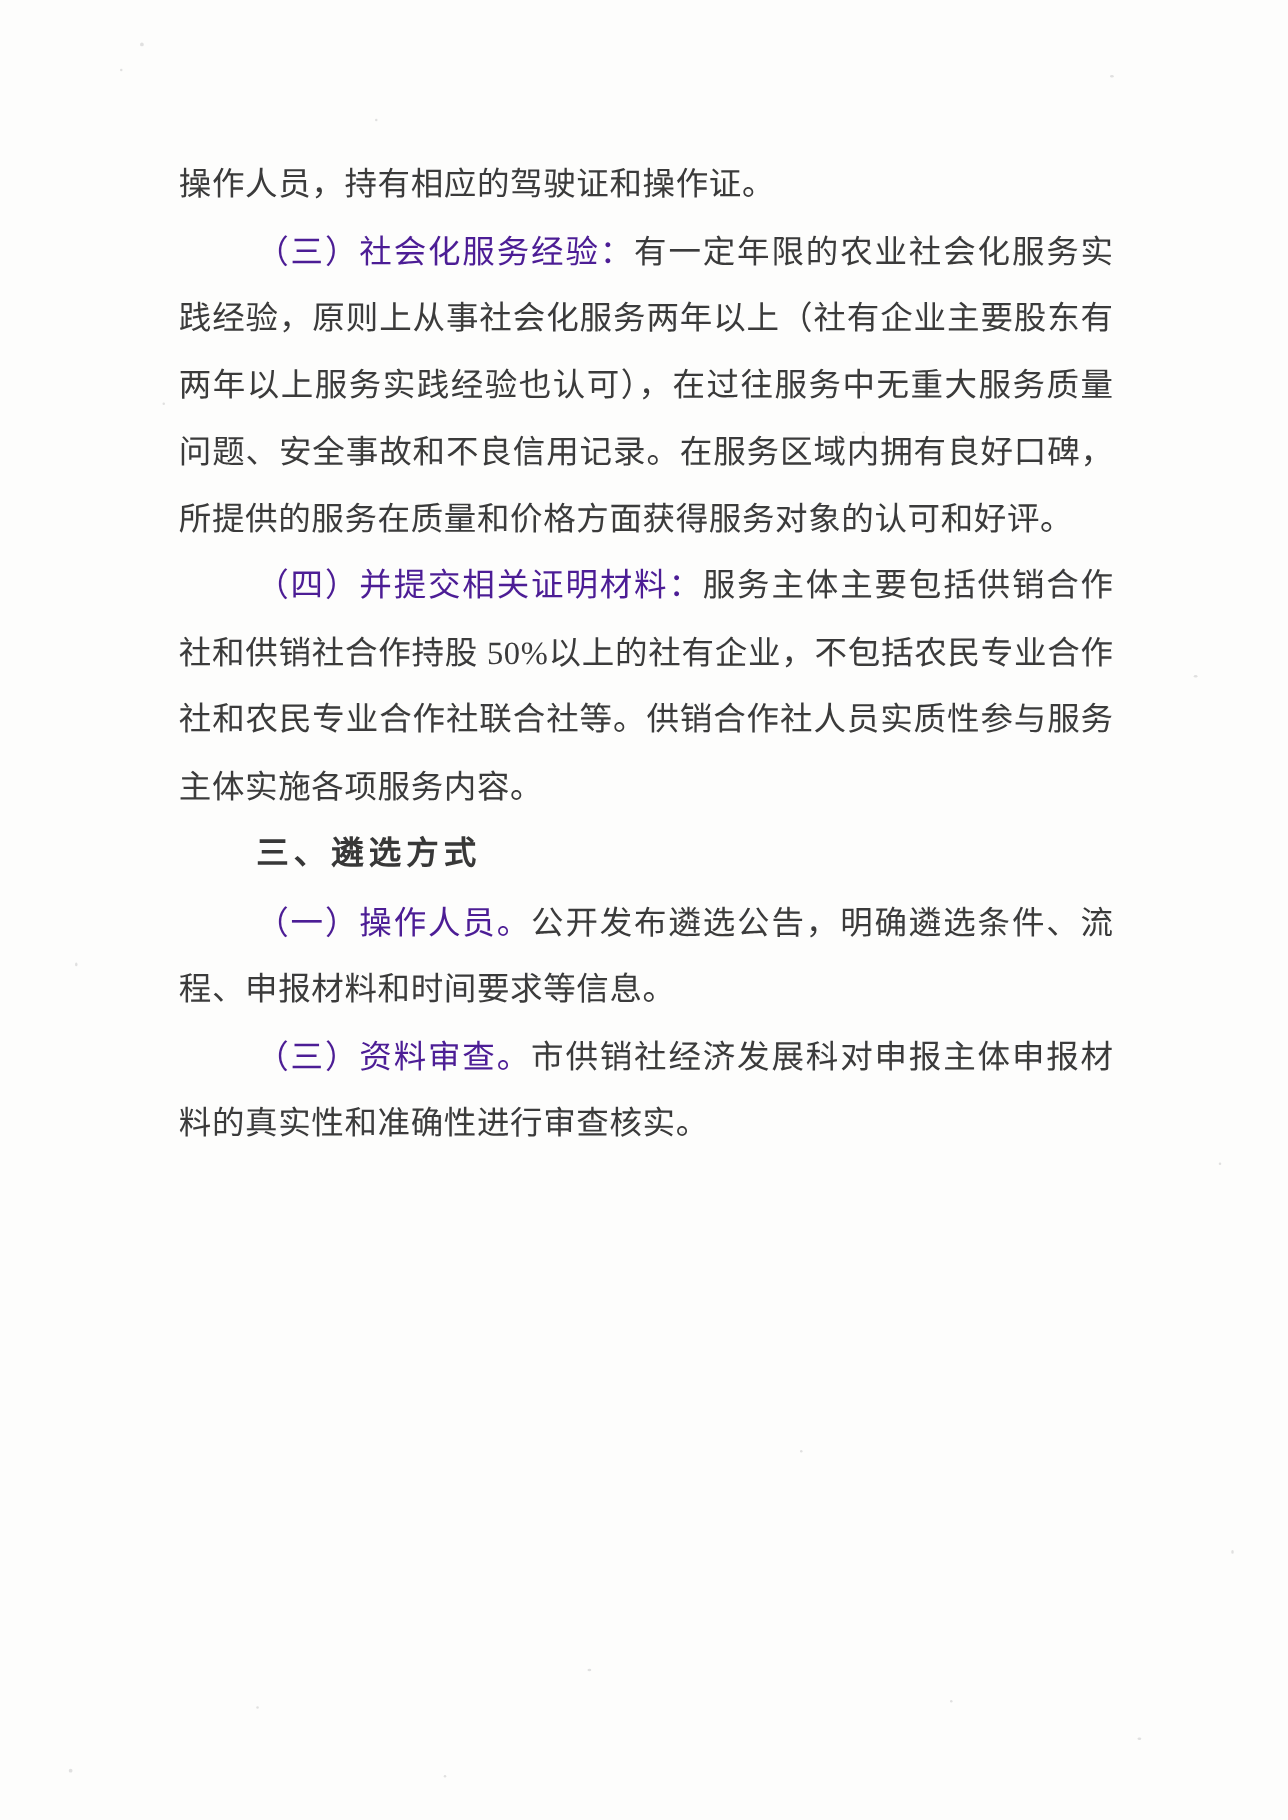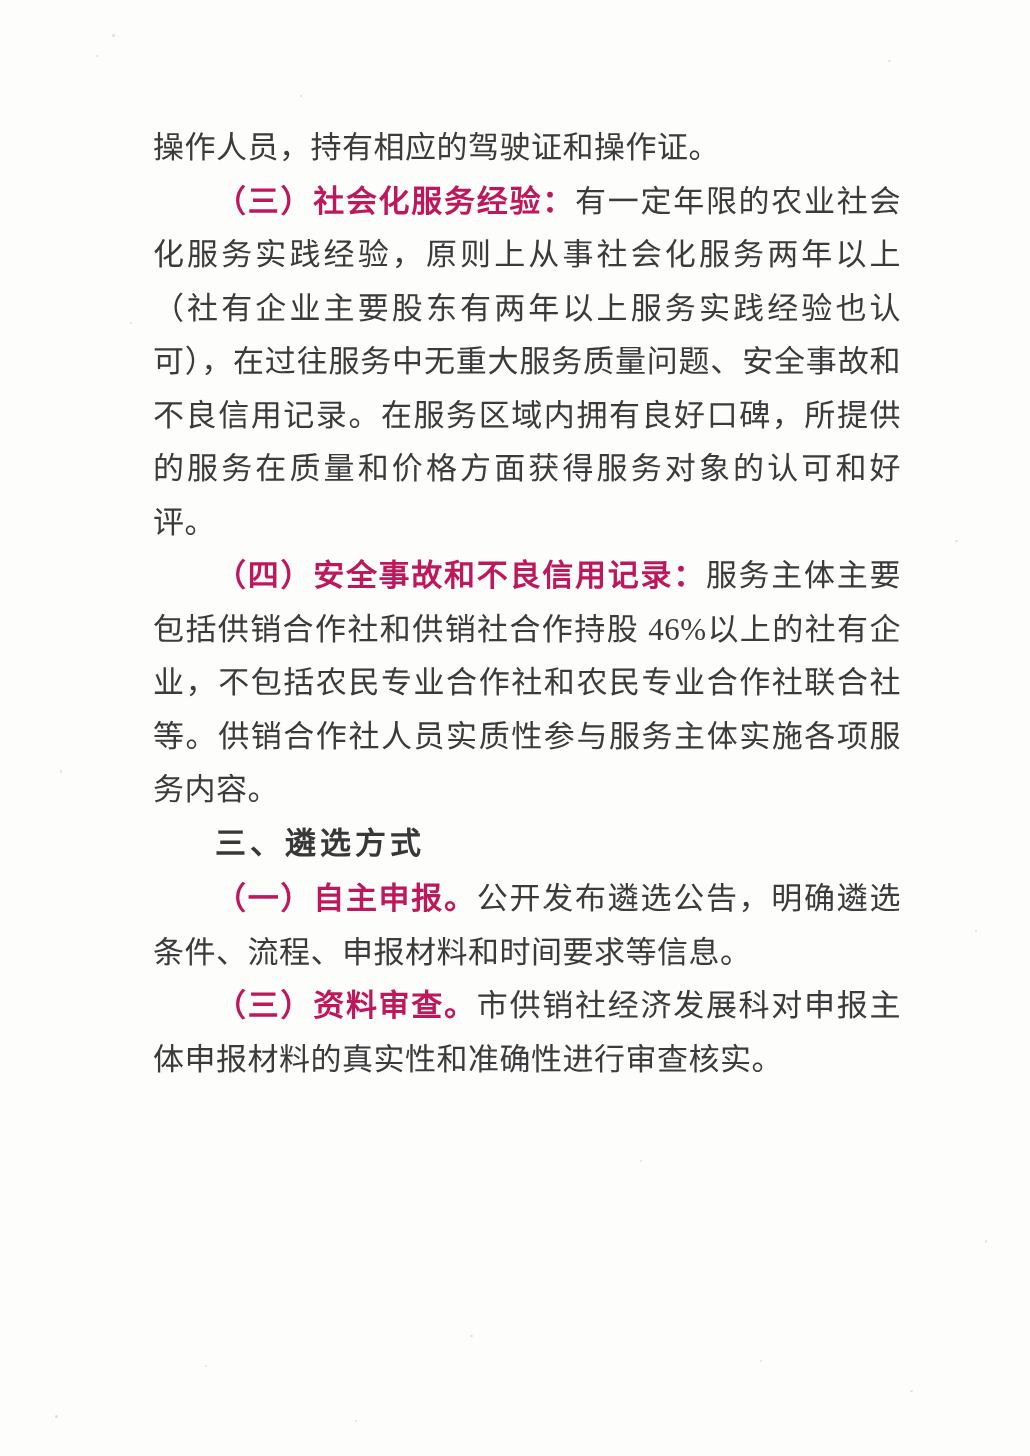--- a/index.html
+++ b/index.html
@@ -11,39 +11,39 @@
     position: relative;
     width: 1030px;
     height: 1456px;
     margin: 0 auto;
     background: #fdfdfc;
     overflow: hidden;
     font-family: "Liberation Serif", "DejaVu Serif", serif;
   }
   .content {
     position: absolute;
-    left: 153px;
+    left: 143px;
     top: 121px;
     width: 748px;
     color: #3b3b3b;
-    font-size: 31px;
+    font-size: 26px;
     line-height: 53.5px;
     text-align: justify;
     letter-spacing: 0.5px;
   }
   .content p {
     margin: 0;
     padding: 0;
   }
   .content p.indent {
     text-indent: 62px;
   }
   .run-bold {
-    font-weight: bold;
-    color: #be185d;
+    font-weight: normal;
+    color: #4c1d95;
   }
   p.heading .run-bold {
     font-family: Liberation Mono, monospace;
     font-weight: bold;
     letter-spacing: 4px;
     color: #383838;
   }
   
   .speck {
     position: absolute;
@@ -53,23 +53,23 @@
     pointer-events: none;
   }
 </style>
 </head>
 <body>
 
 <div class="page">
   <div class="content" id="doc-content">
       <p class="body"><span>操作人员，持有相应的驾驶证和操作证。</span></p>
       <p class="indent body"><span class="run-bold">（三）社会化服务经验：</span><span>有一定年限的农业社会化服务实践经验，原则上从事社会化服务两年以上（社有企业主要股东有两年以上服务实践经验也认可），在过往服务中无重大服务质量问题、安全事故和不良信用记录。在服务区域内拥有良好口碑，所提供的服务在质量和价格方面获得服务对象的认可和好评。</span></p>
-      <p class="indent body"><span class="run-bold">（四）安全事故和不良信用记录：</span><span>服务主体主要包括供销合作社和供销社合作持股 46%以上的社有企业，不包括农民专业合作社和农民专业合作社联合社等。供销合作社人员实质性参与服务主体实施各项服务内容。</span></p>
+      <p class="indent body"><span class="run-bold">（四）并提交相关证明材料：</span><span>服务主体主要包括供销合作社和供销社合作持股 50%以上的社有企业，不包括农民专业合作社和农民专业合作社联合社等。供销合作社人员实质性参与服务主体实施各项服务内容。</span></p>
       <p class="indent heading"><span class="run-bold">三、遴选方式</span></p>
-      <p class="indent body"><span class="run-bold">（一）自主申报。</span><span>公开发布遴选公告，明确遴选条件、流程、申报材料和时间要求等信息。</span></p>
+      <p class="indent body"><span class="run-bold">（一）操作人员。</span><span>公开发布遴选公告，明确遴选条件、流程、申报材料和时间要求等信息。</span></p>
       <p class="indent body"><span class="run-bold">（三）资料审查。</span><span>市供销社经济发展科对申报主体申报材料的真实性和准确性进行审查核实。</span></p>
     </div>
 
   <div class="speck" style="left:112px;top:34px;width:3px;height:3px;"></div>
   <div class="speck" style="left:96px;top:55px;width:2px;height:2px;"></div>
   <div class="speck" style="left:888px;top:60px;width:3px;height:2px;"></div>
   <div class="speck" style="left:690px;top:345px;width:2px;height:2px;"></div>
   <div class="speck" style="left:130px;top:322px;width:2px;height:2px;"></div>
   <div class="speck" style="left:955px;top:540px;width:3px;height:2px;"></div>
   <div class="speck" style="left:60px;top:770px;width:2px;height:3px;"></div>

